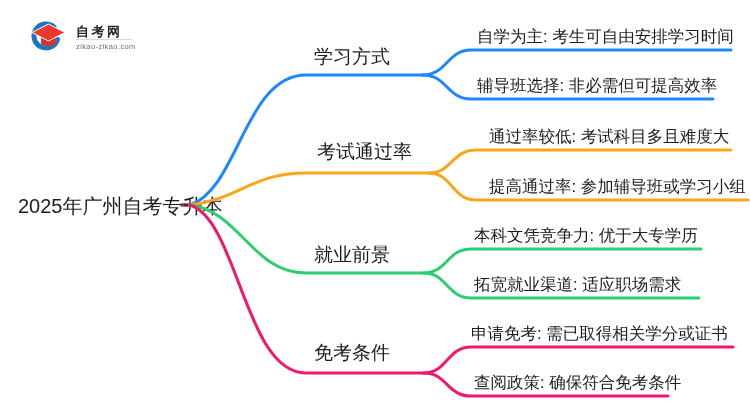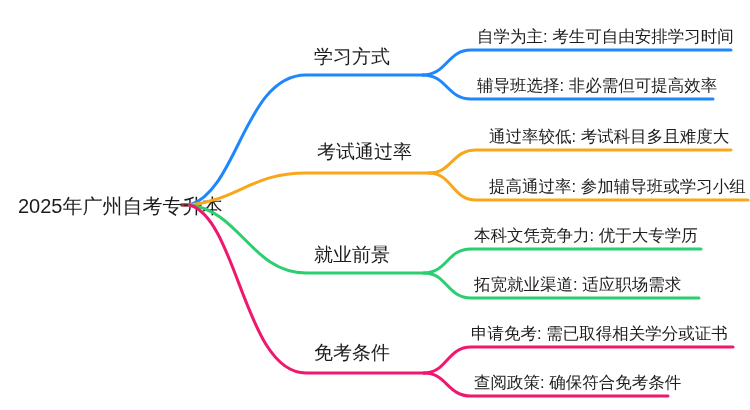--- a/index.html
+++ b/index.html
@@ -28,20 +28,30 @@
   .map text{fill:#1c1c1c;}
   .root-label{font-size:20px;}
   .branch-label{font-size:19px;}
   .leaf-label{font-size:16.5px;}
 </style>
 </head>
 <body>
 
 <div class="stage">
 
+  <div class="logo">
+    <svg class="logo-icon" width="38" height="32" viewBox="0 0 38 30">
+      <path d="M 25 5 A 12 12 0 1 0 28.5 17.5" fill="none" stroke-width="5" stroke-linecap="round" stroke="#1779c4"></path>
+      <path d="M 12 13 L 27 13 L 27 22 Q 19.5 26.5 12 22 Z" fill="#d7342c"></path>
+      <path d="M 19.5 2 L 36 10.5 L 19.5 19 L 3 10.5 Z" stroke="#ffffff" stroke-width="1" fill="#e8392f"></path>
+    </svg>
+    <div class="logo-title">自考网</div>
+    <div class="logo-divider"></div>
+    <div class="logo-domain">zikao-zikao.com</div>
+  </div>
 
   <svg class="map" width="750" height="410" viewBox="0 0 750 410">
 
     <path class="root-tail" d="M 182 205 H 196" stroke="#9c3b45"></path>
     <text class="root-label" x="18" y="213">2025年广州自考专升本</text>
 
     <g>
       <path class="line" d="M 190 205 C 238 190 245 75 306 75 H 423" stroke="#1e87fd"></path>
       <path class="line" d="M 423 75 C 447 75 447 50 471 50 H 731" stroke="#1e87fd"></path>
       <path class="line" d="M 423 75 C 447 75 447 99 471 99 H 713" stroke="#1e87fd"></path>

